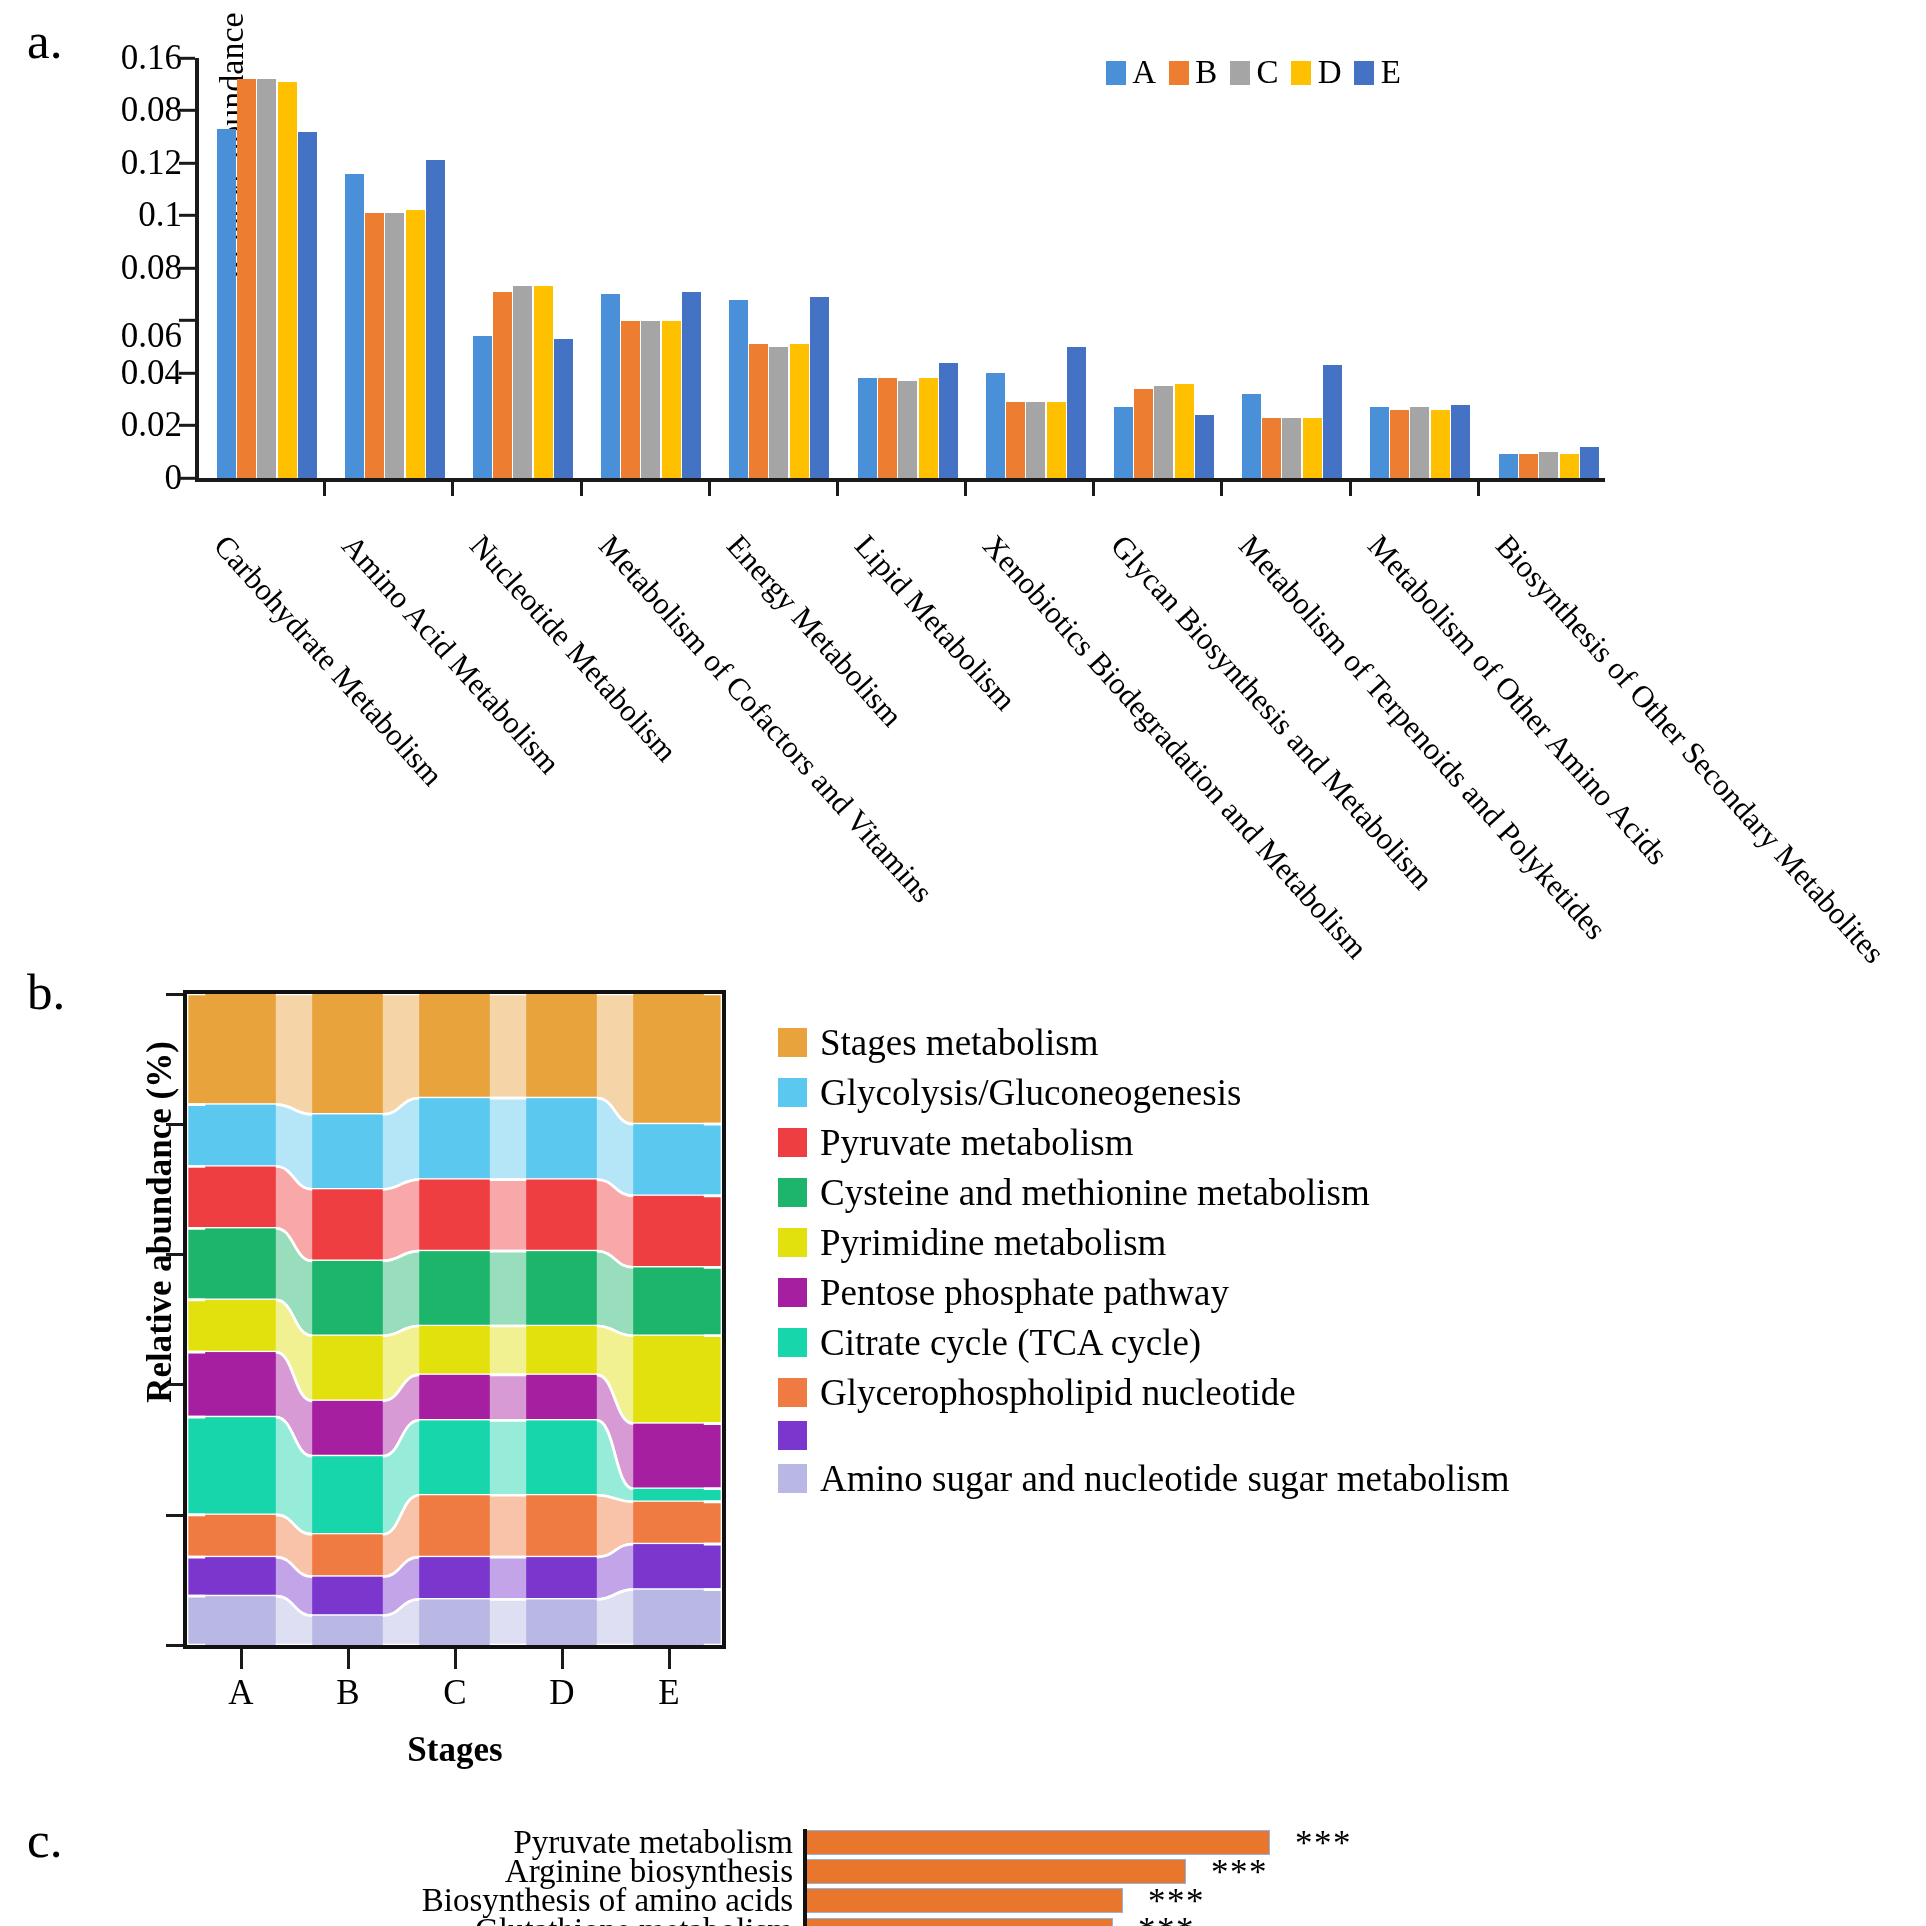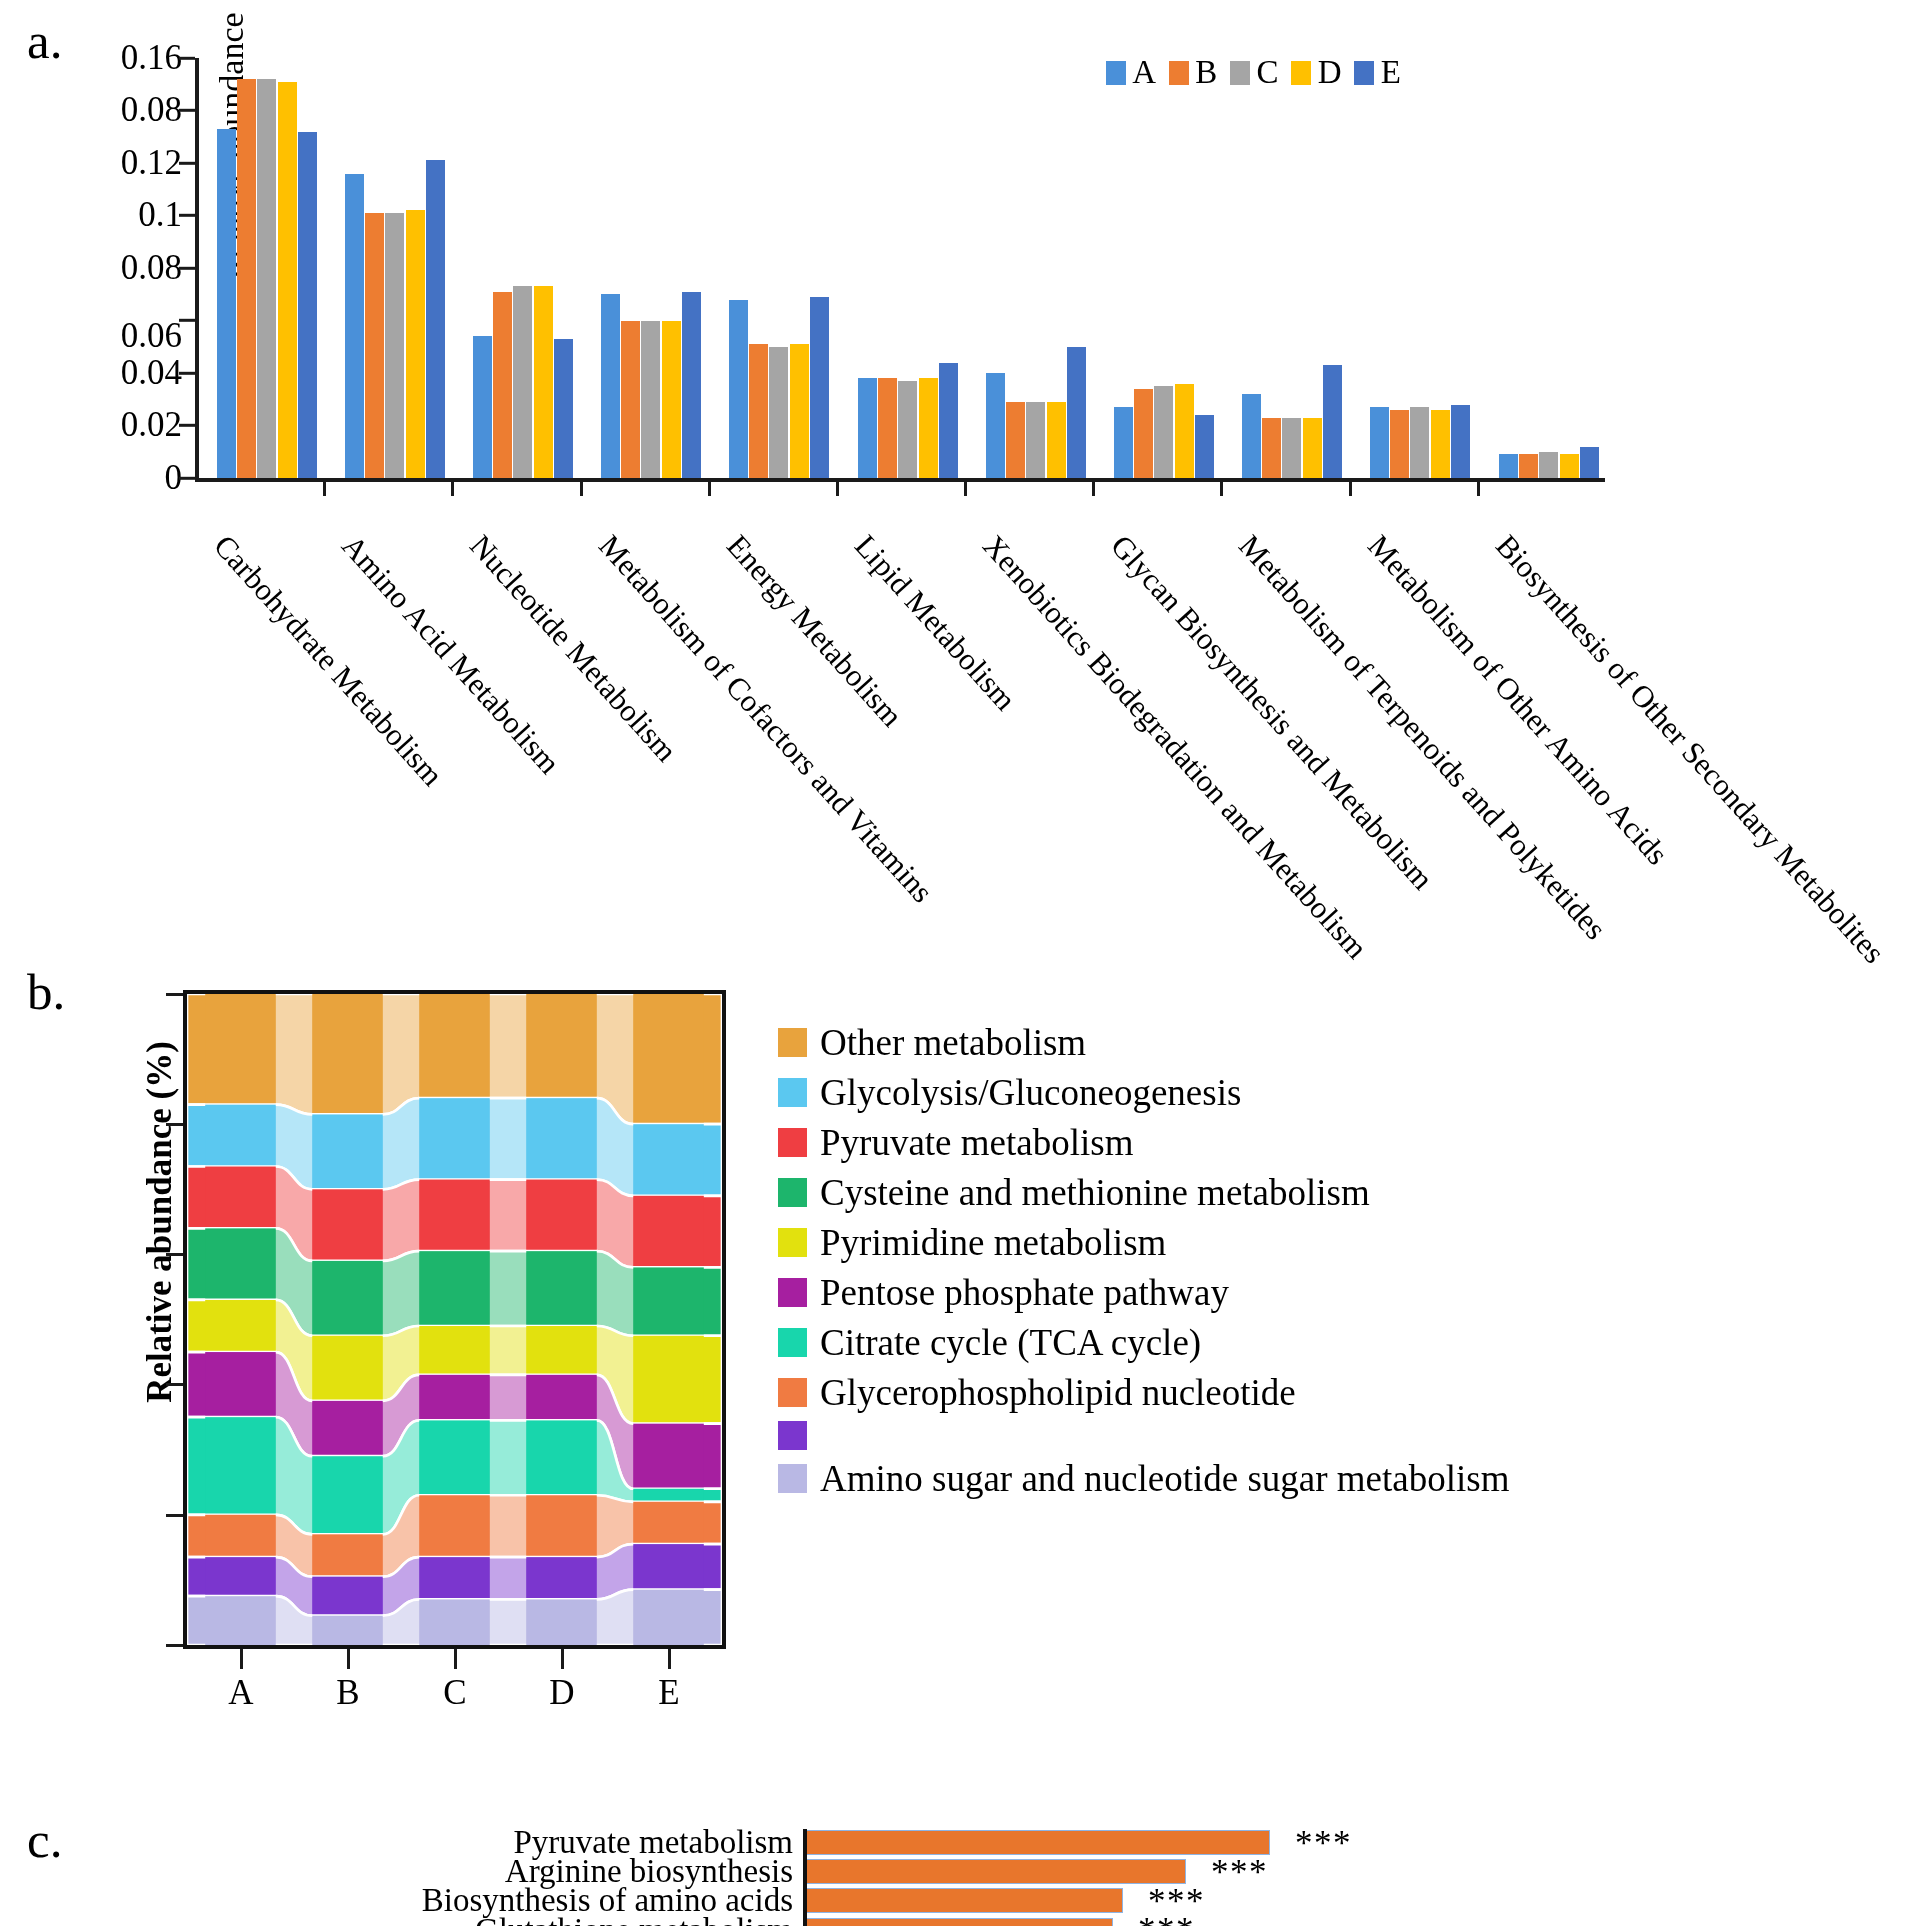--- a/index.html
+++ b/index.html
@@ -267,24 +267,25 @@
         <rect x="325.26" y="1613.95" width="183.48000000000002" height="76.04999999999995" fill="#B9B8E4"></rect>
         <rect x="603.26" y="1571.7" width="183.48000000000002" height="118.29999999999995" fill="#B9B8E4"></rect>
         <rect x="881.26" y="1571.7" width="183.48000000000002" height="118.29999999999995" fill="#B9B8E4"></rect>
         <rect x="1159.26" y="1546.35" width="183.48000000000002" height="143.6500000000001" fill="#B9B8E4"></rect>
         <rect x="230.74" y="0" width="94.51999999999998" height="1690" fill="#fff" opacity="0.55"></rect>
         <rect x="508.74" y="0" width="94.51999999999998" height="1690" fill="#fff" opacity="0.55"></rect>
         <rect x="786.74" y="0" width="94.51999999999998" height="1690" fill="#fff" opacity="0.55"></rect>
         <rect x="1064.74" y="0" width="94.51999999999998" height="1690" fill="#fff" opacity="0.55"></rect>
       </svg>
   </div>
+  <div id="b-xtitle">Stages</div>
   <div id="b-legend">
       <div class="b-leg-row">
         <div class="b-leg-swatch" style="background: rgb(232, 163, 61);"></div>
-        <div class="b-leg-text">Other metabolism</div>
+        <div class="b-leg-text">Stages metabolism</div>
       </div>
       <div class="b-leg-row">
         <div class="b-leg-swatch" style="background: rgb(91, 200, 240);"></div>
         <div class="b-leg-text">Glycolysis/Gluconeogenesis</div>
       </div>
       <div class="b-leg-row">
         <div class="b-leg-swatch" style="background: rgb(239, 62, 66);"></div>
         <div class="b-leg-text">Pyruvate metabolism</div>
       </div>
       <div class="b-leg-row">

